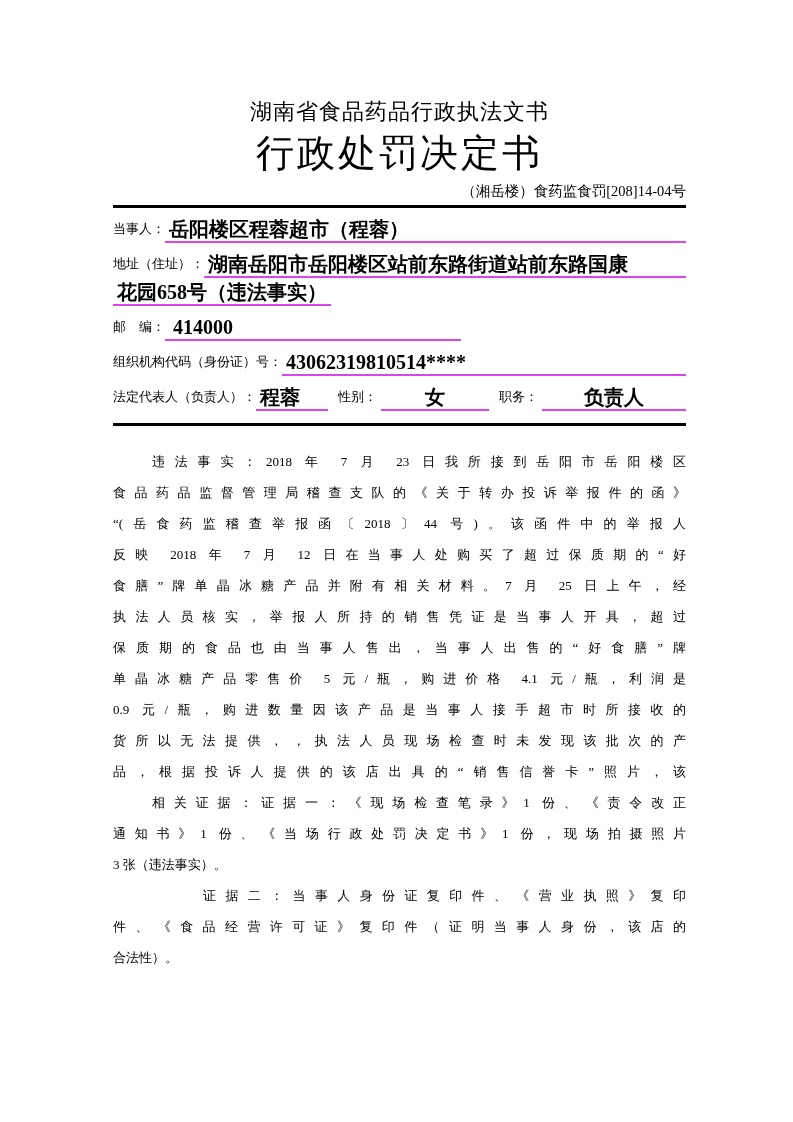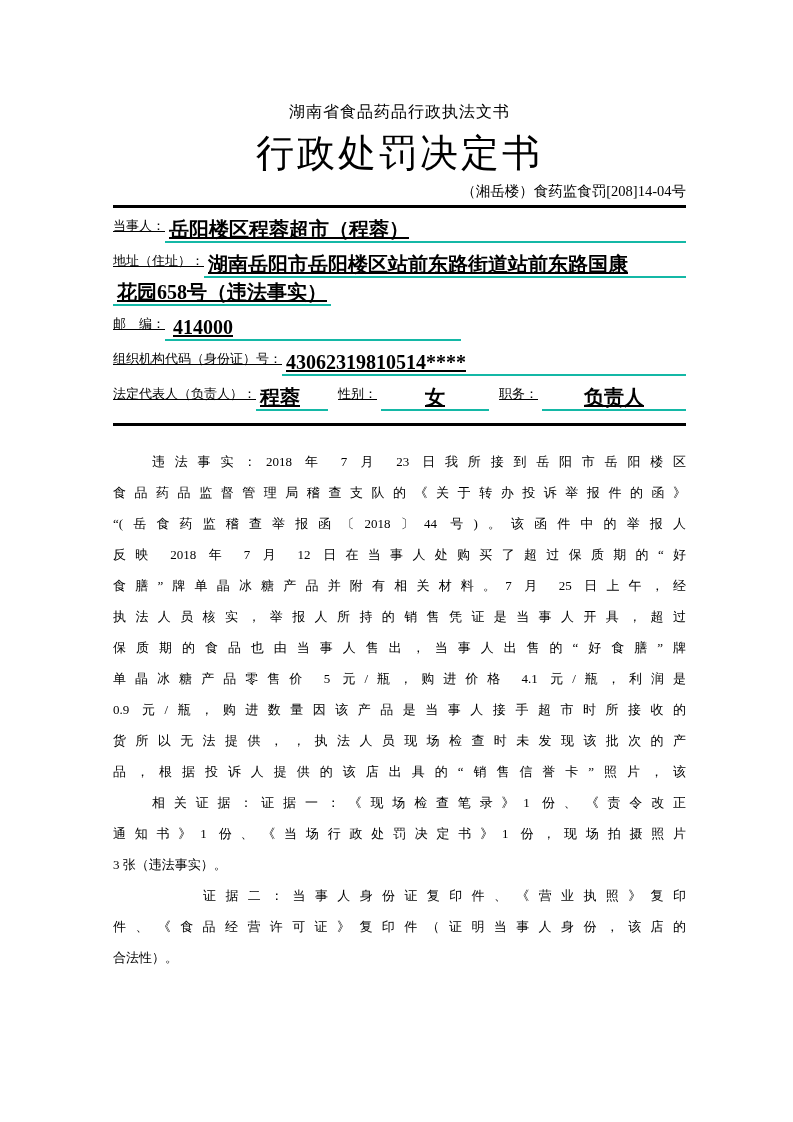--- a/index.html
+++ b/index.html
@@ -17,21 +17,21 @@
   .page {
     box-sizing: border-box;
     width: 793px;
     height: 1122px;
     padding: 102px 107px 0 113px;
   }
   .content { width: 573px; }
 
   .doc-type {
     text-align: center;
-    font-size: 16px;
+    font-size: 22px;
     line-height: 20px;
     letter-spacing: 1px;
   }
   .doc-title {
     text-align: center;
     font-size: 38px;
     line-height: 36px;
     margin-top: 13px;
     letter-spacing: 3px;
   }
@@ -45,37 +45,36 @@
   .rule {
     border: none;
     border-top: 3px solid #000;
     margin: 5px 0 0 0;
   }
   .rule-bottom { margin-top: 12px; }
 
   .form { font-size: 13px; }
   .frow {
     display: flex;
-    align-items: flex-start;
+    align-items: center;
     height: 26px;
     margin-top: 9px;
-    text-decoration: underline;
   }
   .frow-cont { margin-top: 2px; }
   .flabel {
     white-space: nowrap;
     padding-bottom: 2px;
     flex: none;
   }
   .flabel.mid { margin-left: 10px; margin-right: 4px; }
   .fvalue {
     font-size: 20px;
     font-weight: bold;
     line-height: 24px;
-    border-bottom: 2px solid #14b8a6;
+    border-bottom: 2px solid #d946ef;
     padding: 0 4px;
     white-space: nowrap;
     overflow: hidden;
   }
   .grow { flex: 1 1 auto; }
   .w-post { width: 284px; flex: none; }
   .w-rep { min-width: 64px; flex: none; }
   .w-gender { width: 100px; flex: none; text-align: center; }
   .center { text-align: center; }
   .pad-left { padding-left: 8px; }

